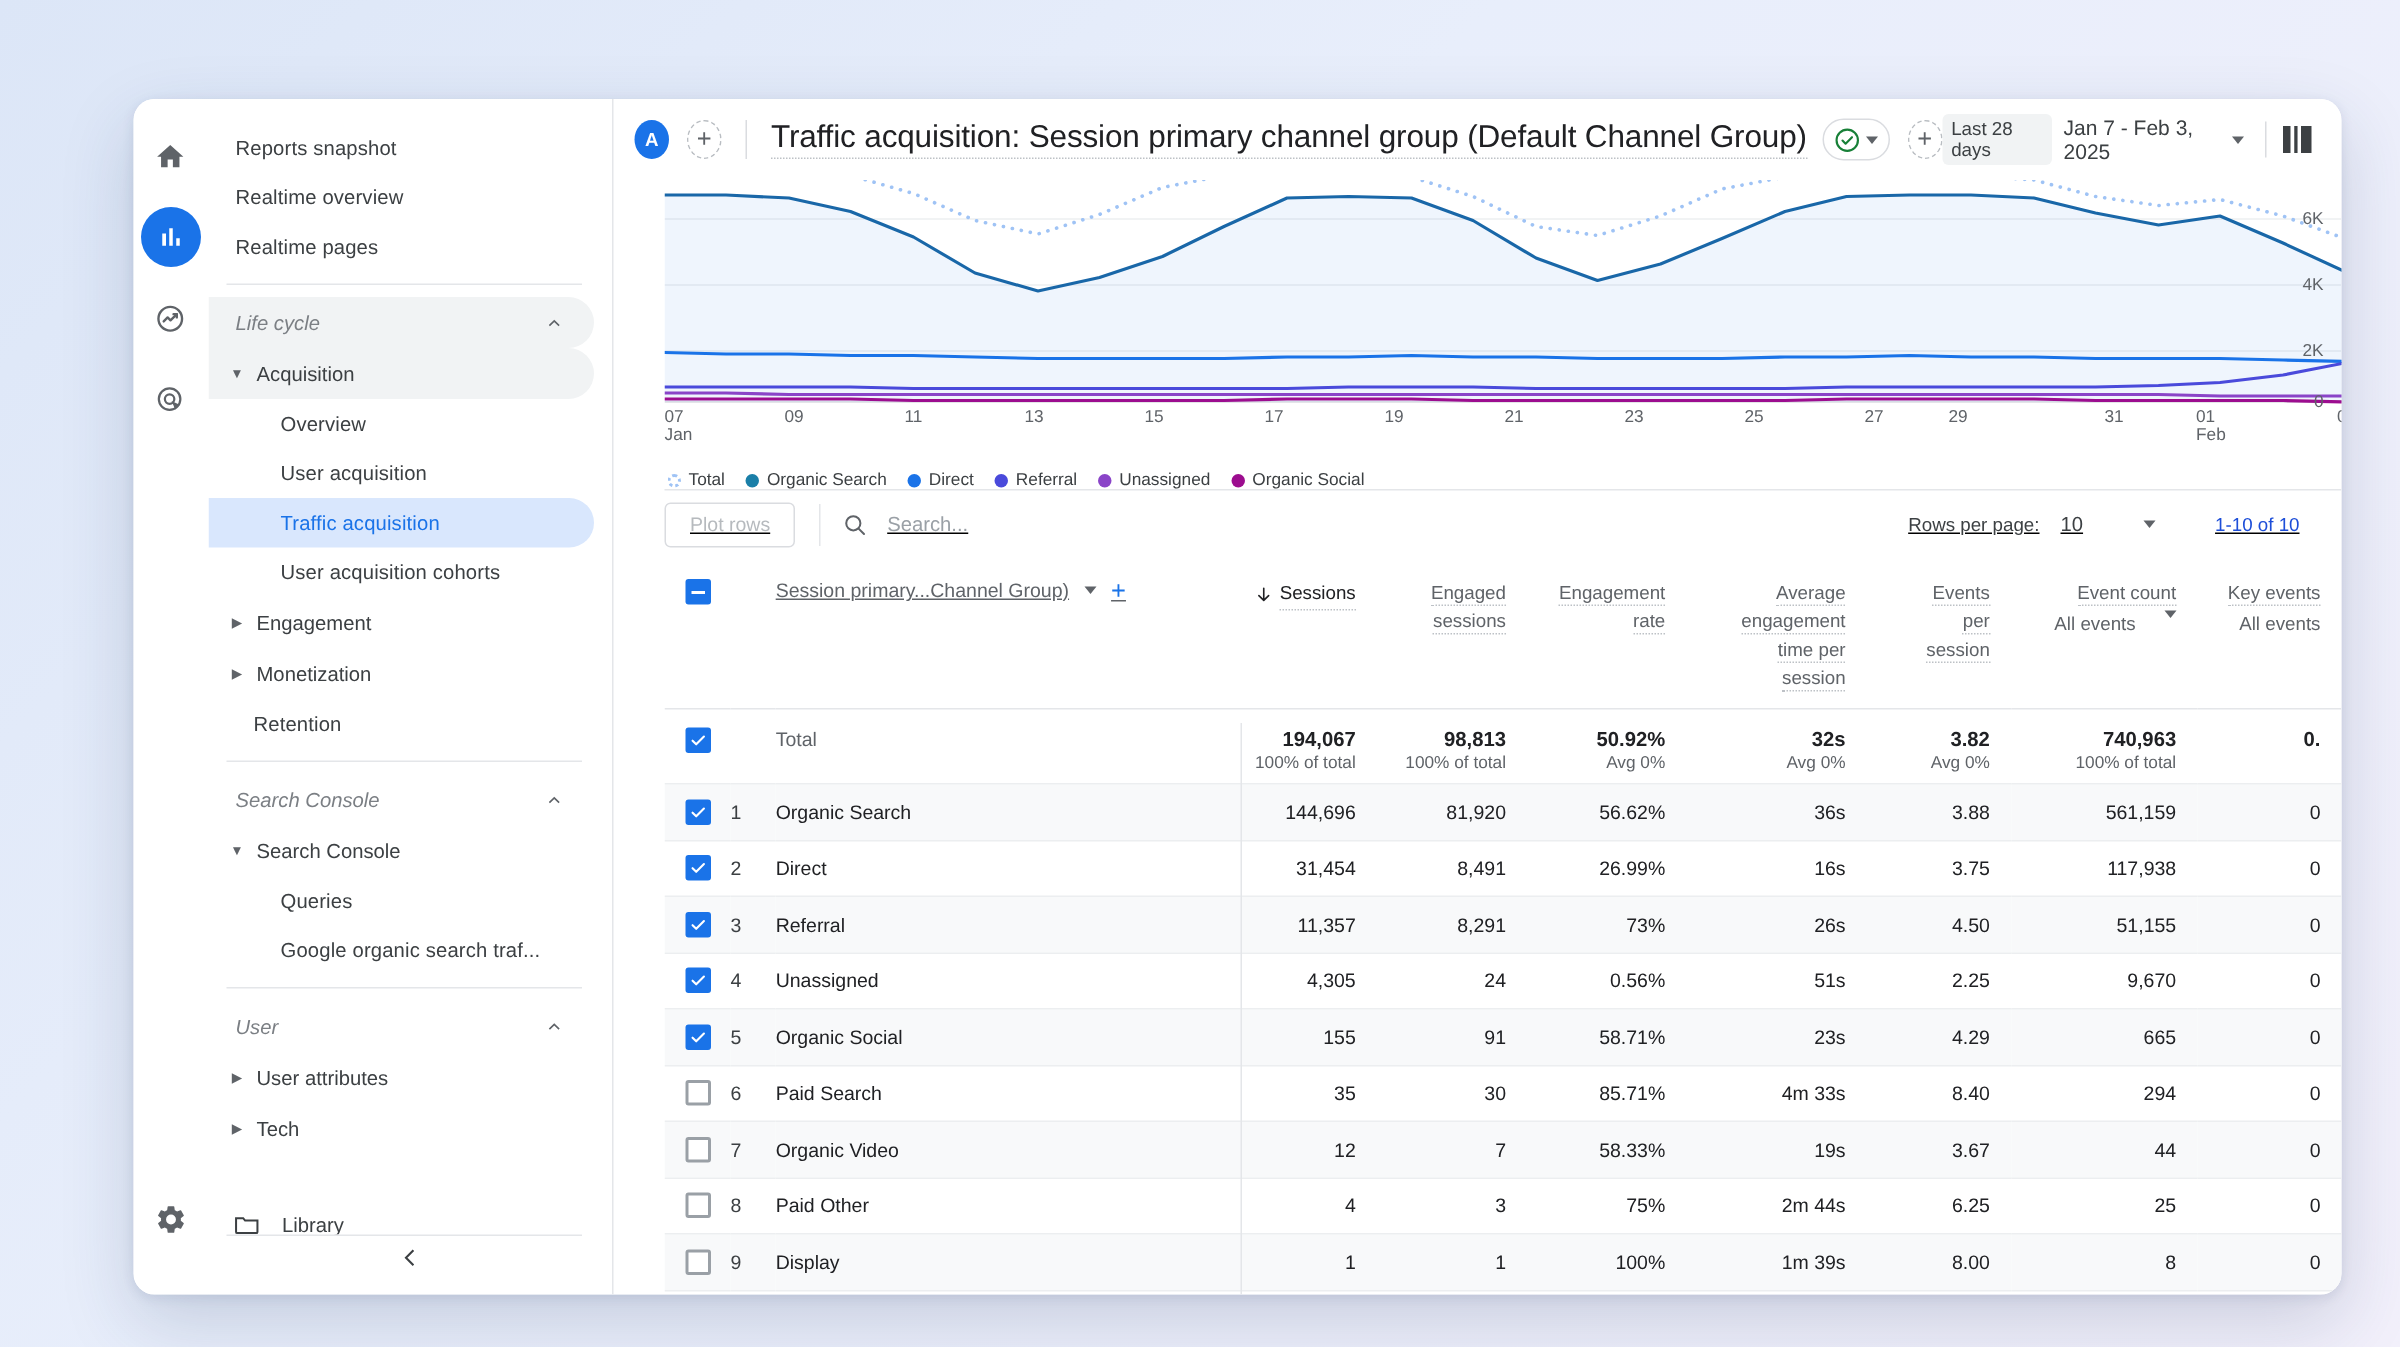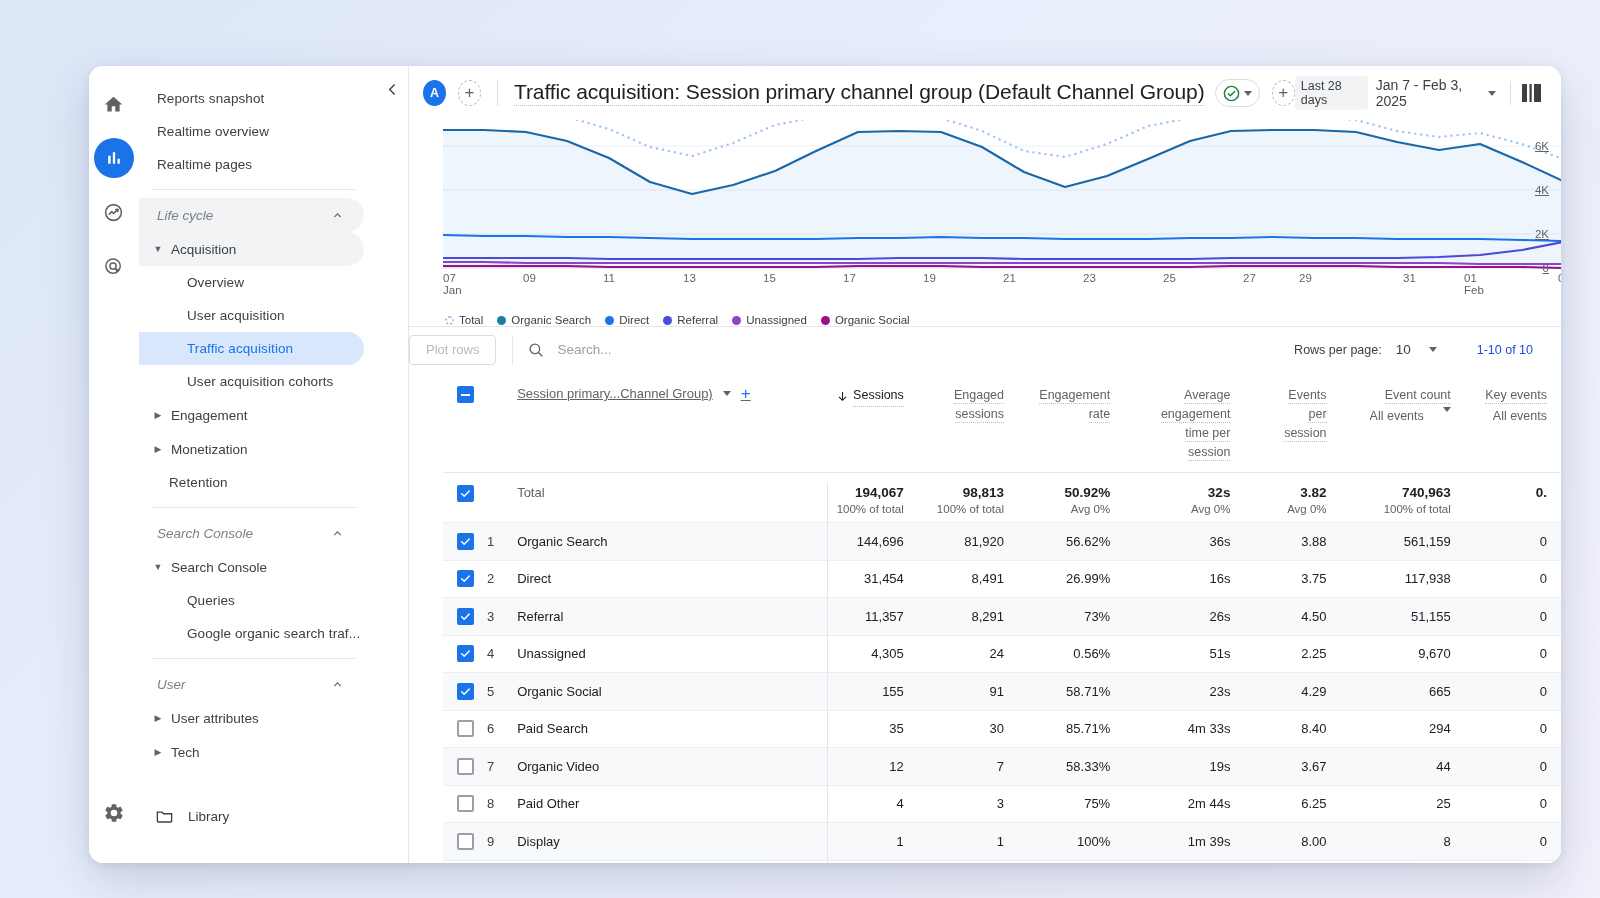--- a/index.html
+++ b/index.html
@@ -44,21 +44,21 @@
   .rail-btn svg { display: block; }
   .rail-gear { position: absolute; bottom: 16px; left: 5px; }
 
   
   .nav {
     width: 270px; flex: 0 0 270px;
     background: #fff;
     padding-top: 8px;
     position: relative;
     border-right: 1px solid #e4e6e9;
-    display: flex; flex-direction: row;
+    display: flex; flex-direction: column;
   }
   .nav-scroll { flex: 1; overflow: hidden; padding-top: 8px; }
   .nav-item {
     height: 33px; display: flex; align-items: center;
     padding-left: 18px; margin: 0 12px 0 0;
     border-radius: 0 20px 20px 0;
     font-size: 13.5px; color: #3c4043;
     cursor: pointer; white-space: nowrap;
     letter-spacing: .1px;
   }
@@ -130,49 +130,49 @@
   .daterange { display: flex; align-items: center; gap: 8px; margin-right: 8px; cursor: pointer; }
   .dr-chip { font-size: 12.5px; color: #3c4043; background:#f1f3f4; border-radius:4px; padding:3px 6px; }
   .dr-text { font-size: 14px; color: #3c4043; }
   .hdr-sep2 { width: 1px; height: 24px; background: #dadce0; margin: 0 10px 0 6px; }
   .cmp-icon { display: flex; gap: 2px; align-items: center; cursor: pointer; padding-right: 6px;}
 
   
   .chart-wrap { position: relative; height: 188px; flex: 0 0 188px; padding: 0 24px 0 0; }
   .chart-svg { display: block; }
   .ylab {
-    position: absolute; right: 12px; font-size: 11.5px; color: #5f6368; text-decoration: underline;
+    position: absolute; right: 12px; font-size: 11.5px; color: #5f6368;
   }
   .xaxis { position: absolute; left: 0; top: 152px; width: 100%; height: 34px; }
   .xtick { position: absolute; font-size: 11.5px; color: #5f6368; text-align: left; }
   .xtick span { display: block; }
 
   .legend { display: flex; align-items: center; gap: 14px; padding: 6px 0 0 36px; }
   .lg { display: flex; align-items: center; gap: 5px; font-size: 11.5px; color: #3c4043; }
   .dot { width: 9px; height: 9px; border-radius: 50%; }
   .dot.hollow { background:#fff; border: 2px dotted #9fc3f5; }
 
   
   .toolbar {
     height: 46px; flex: 0 0 46px; display: flex; align-items: center;
-    border-top: 1px solid #e4e6e9; padding-right: 28px;
+    border-top: 1px solid #e4e6e9; margin-left: 34px; padding-right: 28px; text-decoration: underline;
   }
   .plot-btn {
     border: 1px solid #dadce0; border-radius: 4px; height: 30px;
     display: flex; align-items: center; padding: 0 16px;
     font-size: 13px; color: #b6babe; cursor: pointer;
   }
   .tb-sep { width: 1px; height: 28px; background: #e4e6e9; margin: 0 14px 0 16px; }
   .search-box { display: flex; align-items: center; gap: 12px; flex: 1; cursor: text; }
   .search-inp { border: none; outline: none; font-size: 13.5px; color: #3c4043;
                 background: transparent; font-family: inherit; width: 260px; }
   .search-inp::placeholder { color: #9aa0a6; }
   .rpp { display: flex; align-items: center; gap: 14px; font-size: 12.5px; color: #3c4043; }
   .rpp-val { font-size: 13.5px; }
-  .rpp-sel { display:flex; align-items:center; gap:18px; cursor:pointer;justify-content:center; }
+  .rpp-sel { display:flex; align-items:center; gap:40px; cursor:pointer;justify-content:center; }
   .rng { font-size: 12.5px; color: #1d4ed8; margin-left: 26px; }
 
   
   .table-area { flex: 1; overflow: hidden; margin-left: 34px; }
   table { width: 100%; border-collapse: collapse; table-layout: fixed; }
   th, td { font-size: 13px; color: #202124; }
   .c-chk  { width: 44px; }
   .c-idx  { width: 30px; }
   .c-dim  { width: 300px; }
   .c-m    { width: 100px; }

